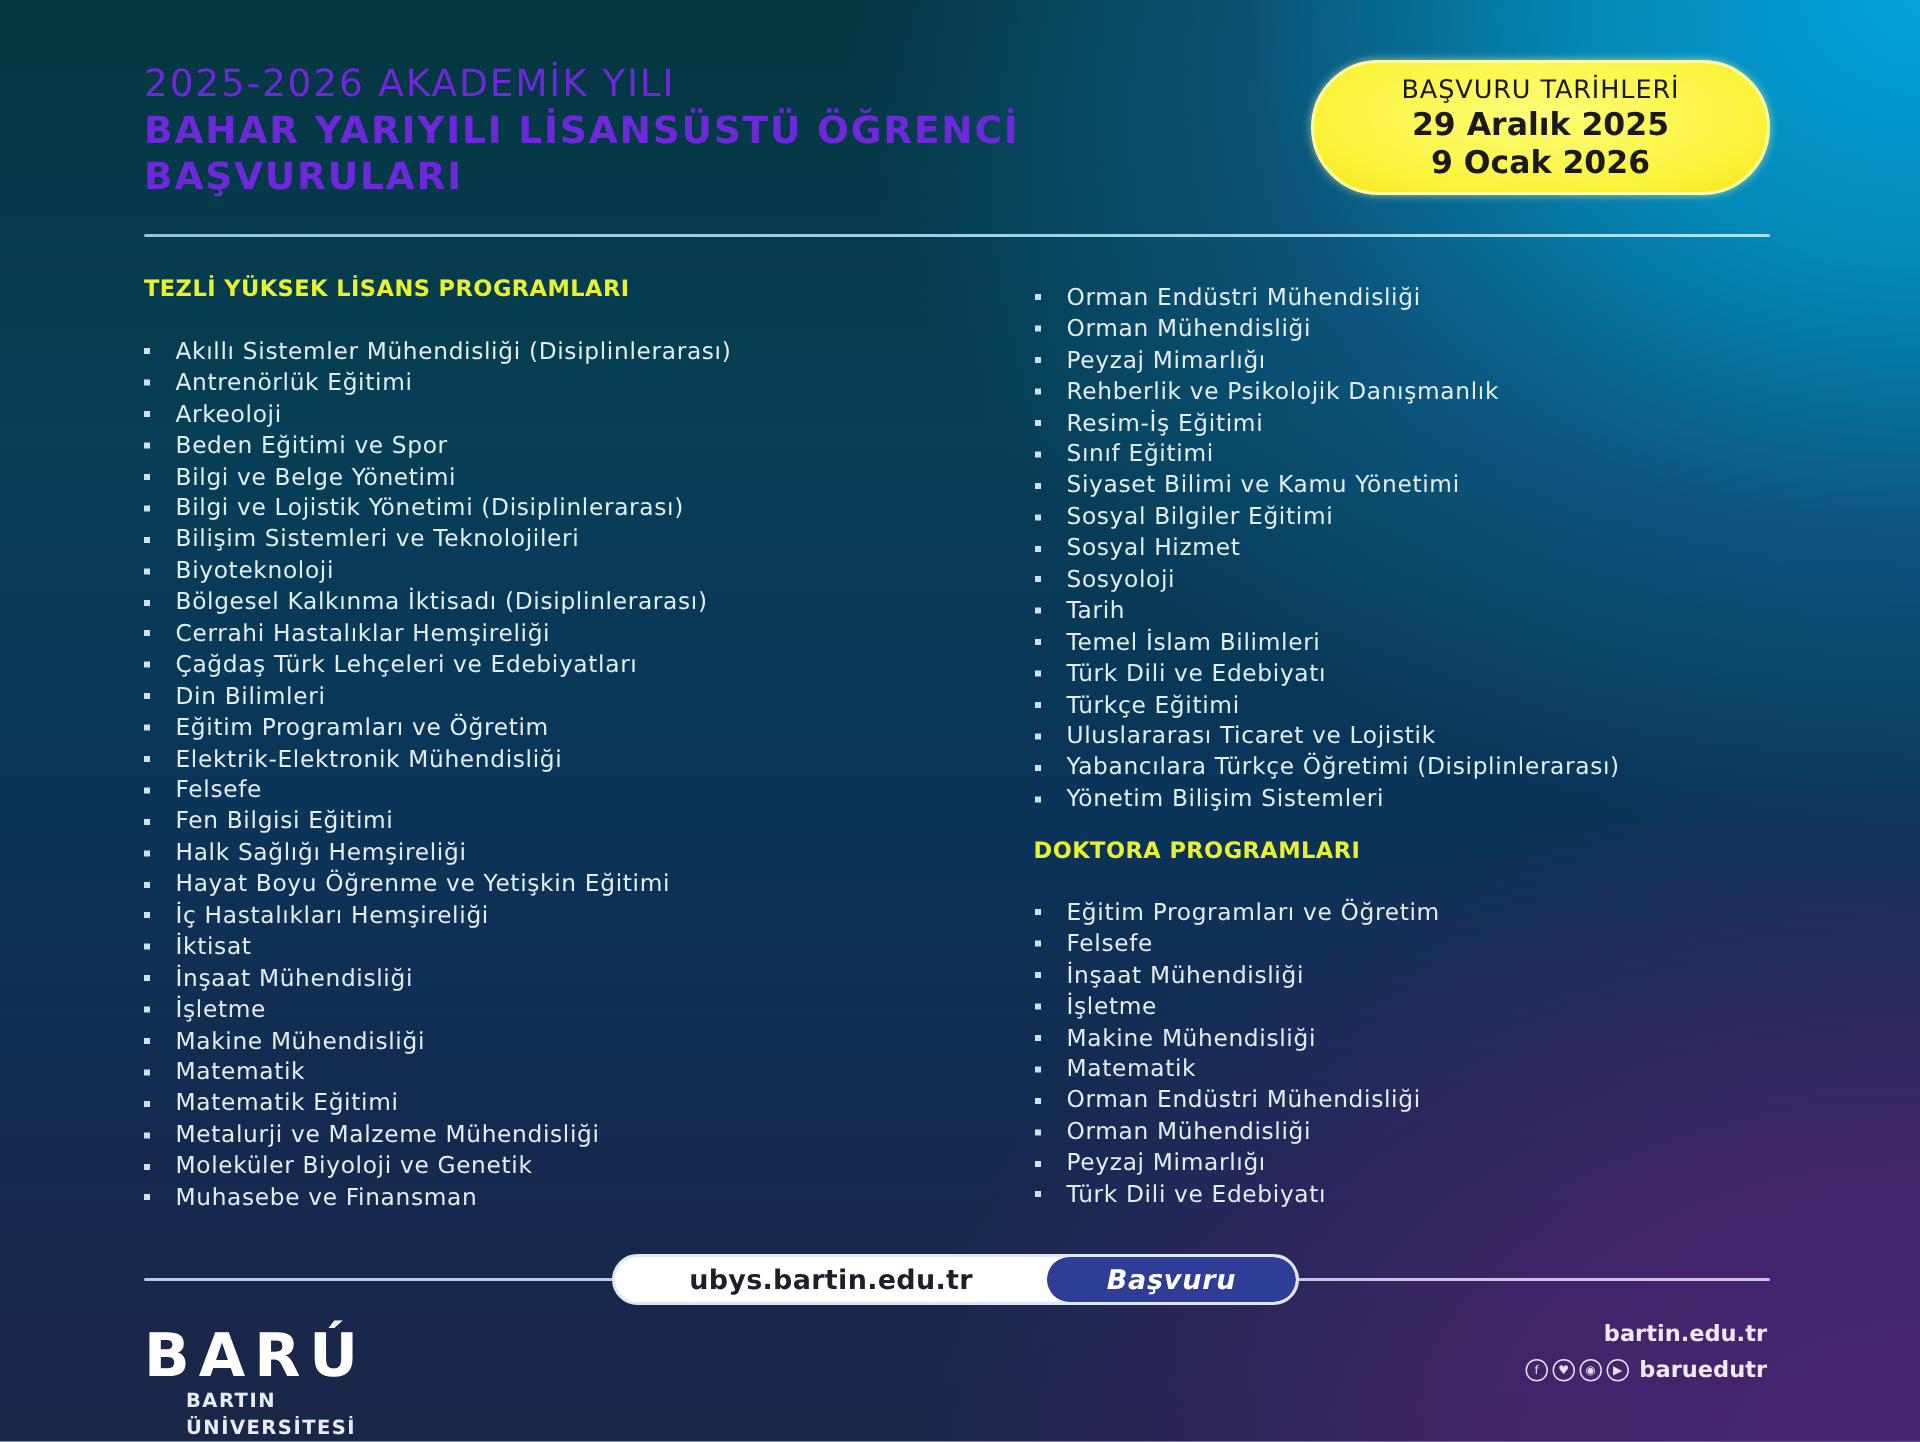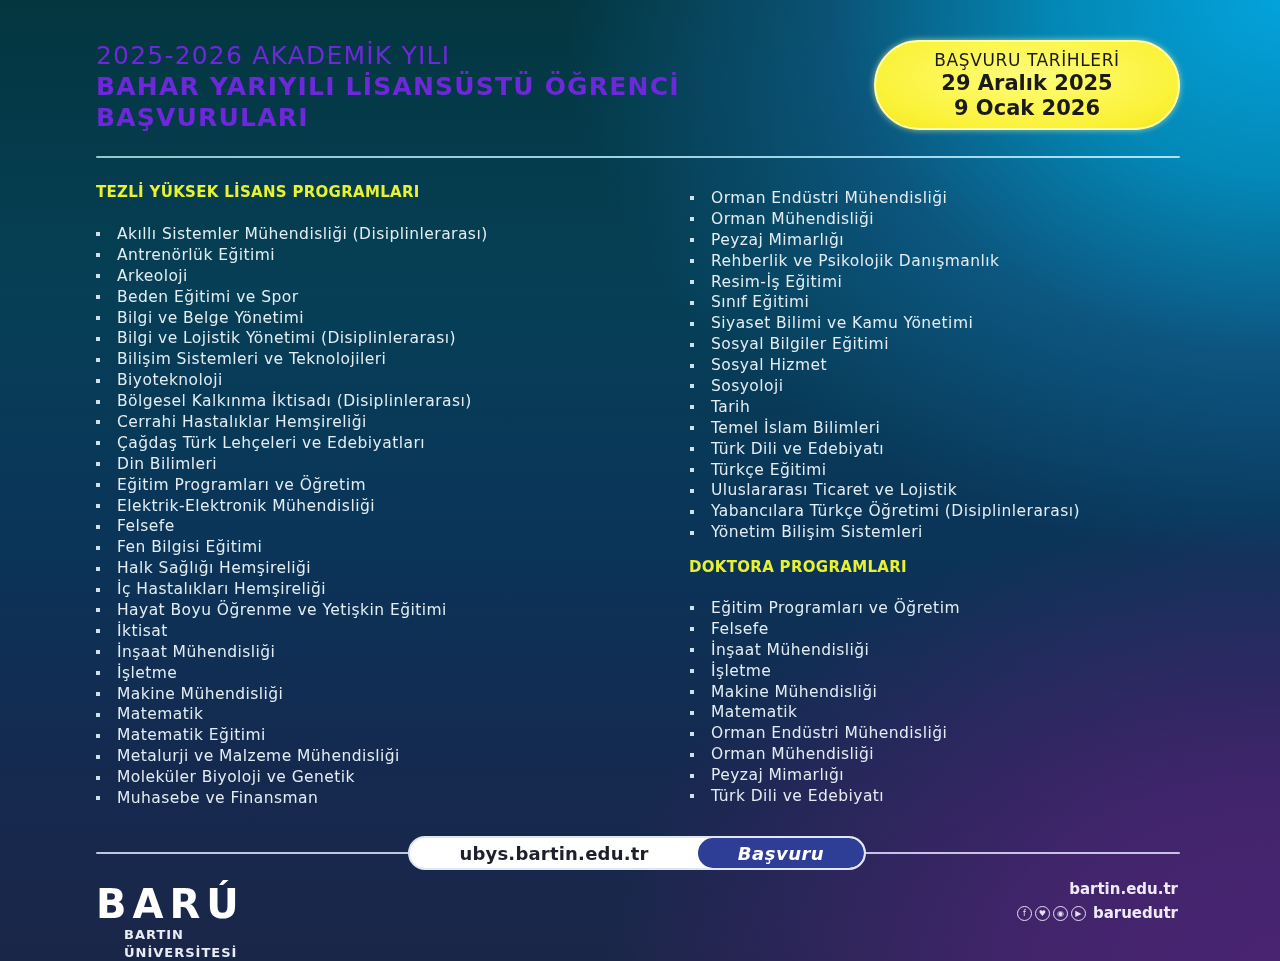--- a/index.html
+++ b/index.html
@@ -178,25 +178,25 @@
     <li>
       <span class="bullet"></span>
       <span>Fen Bilgisi Eğitimi</span>
     </li>
     <li>
       <span class="bullet"></span>
       <span>Halk Sağlığı Hemşireliği</span>
     </li>
     <li>
       <span class="bullet"></span>
+      <span>Hayat Boyu Öğrenme ve Yetişkin Eğitimi</span>
+    </li>
+    <li>
+      <span class="bullet"></span>
       <span>İç Hastalıkları Hemşireliği</span>
-    </li>
-    <li>
-      <span class="bullet"></span>
-      <span>Hayat Boyu Öğrenme ve Yetişkin Eğitimi</span>
     </li>
     <li>
       <span class="bullet"></span>
       <span>İktisat</span>
     </li>
     <li>
       <span class="bullet"></span>
       <span>İnşaat Mühendisliği</span>
     </li>
     <li>

